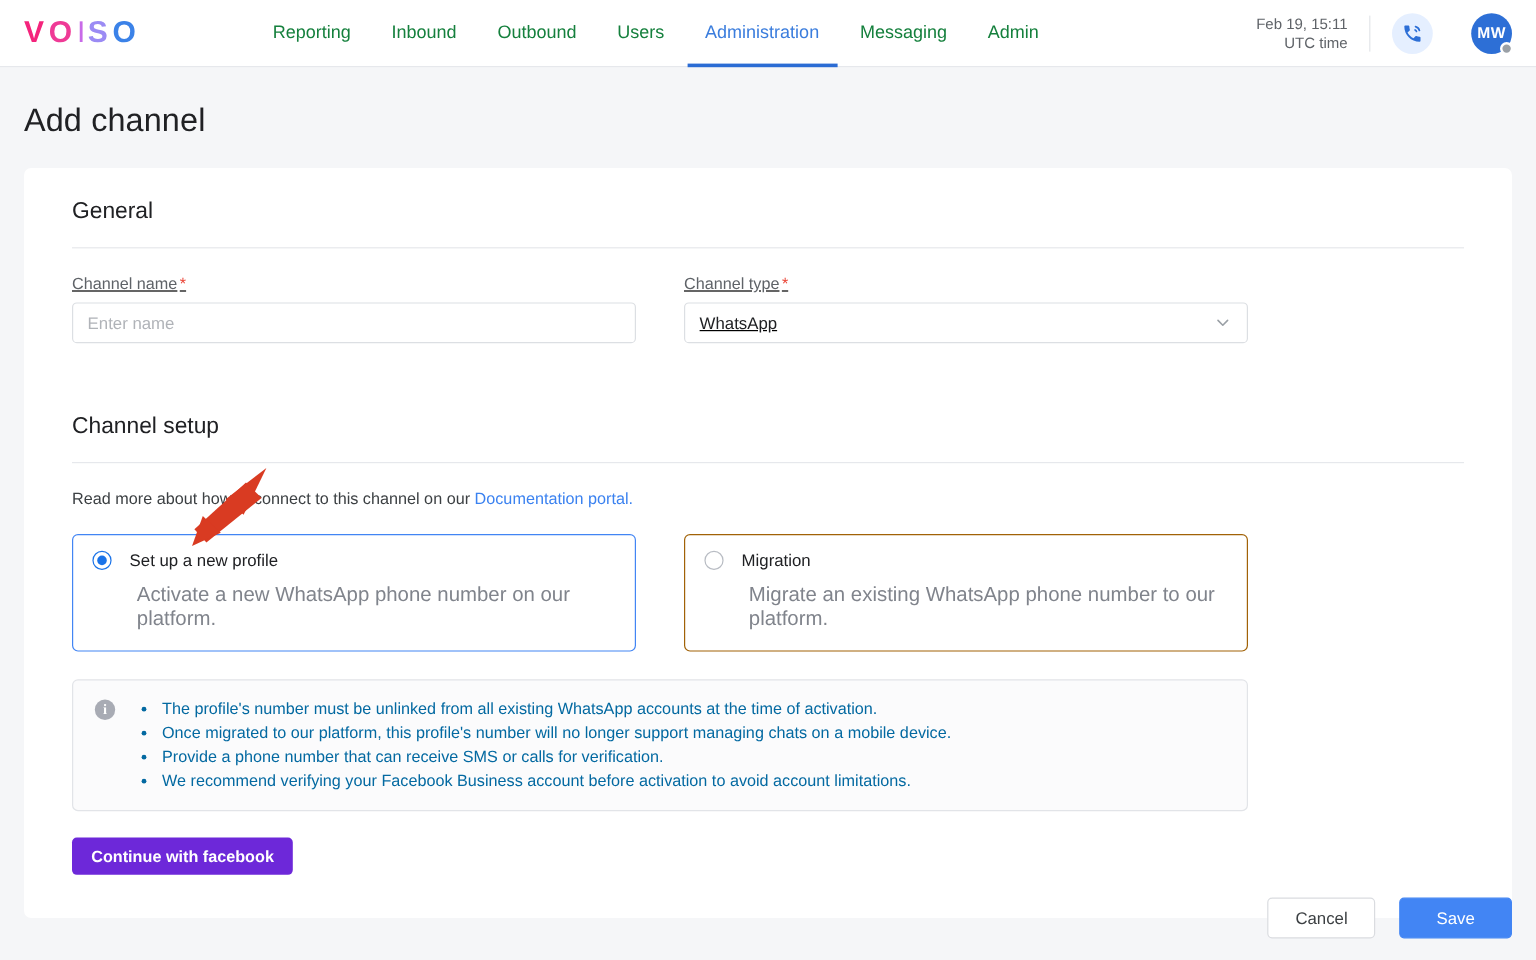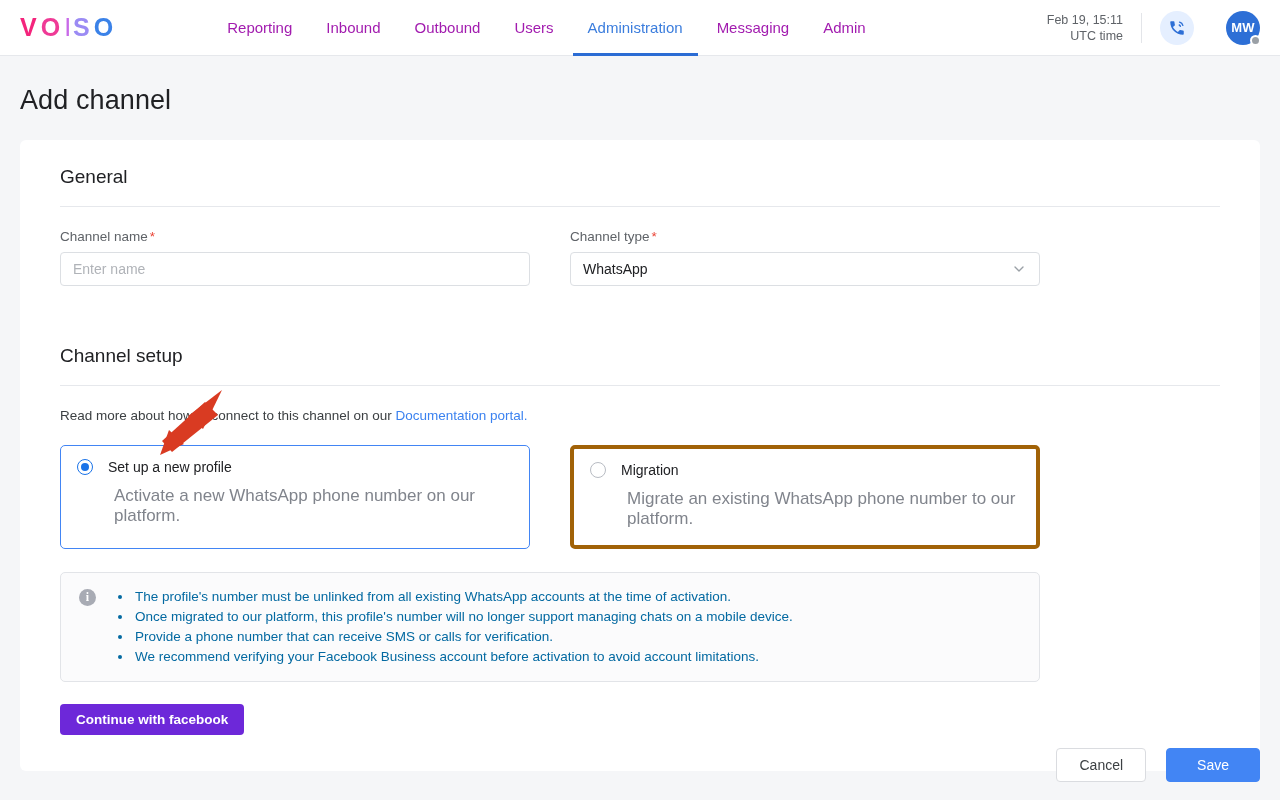--- a/index.html
+++ b/index.html
@@ -41,21 +41,21 @@
     height: 56px;
     margin-left: 93px;
   }
   .nav-item {
     position: relative;
     height: 56px;
     display: flex;
     align-items: center;
     padding: 0 17px;
     font-size: 15px;
-    color: #a21caf;
+    color: #15803d;
     cursor: pointer;
     white-space: nowrap;
   }
   .nav-item.active { color: #3b7ddd; }
   .nav-item.active::after {
     content: "";
     position: absolute;
     left: 2px; right: 2px; bottom: 0;
     height: 3px;
     background: #2b6cd4;
@@ -127,21 +127,21 @@
     font-weight: 400;
     color: #202124;
     padding: 4px 0 0 20px;
   }
   .hr {
     height: 1px;
     background: #e6e8ec;
     margin: 18px 20px 0 20px;
   }
 
-  .row { display: flex; padding: 0 20px; }
+  .row { display: flex; padding: 0 20px; text-decoration: underline; }
   .field { width: 470px; }
   .field + .field { margin-left: 40px; }
   .field-label {
     font-size: 13.5px;
     color: #5f6368;
     margin-bottom: 8px;
     display: block;
   }
   .req { color: #ea4335; margin-left: 2px; }
 
@@ -170,21 +170,21 @@
     font-size: 13.5px;
     color: #3c4043;
     padding: 0 20px;
   }
   .link { color: #3b82f0; text-decoration: none; cursor: pointer; }
 
   
   .opt-row { display: flex; padding: 0 20px; }
   .opt {
     width: 470px;
-    border: 4px solid #a16207;
+    border: 1px solid #a16207;
     border-radius: 5px;
     padding: 13px 16px 16px 16px;
     background: #fff;
     cursor: pointer;
   }
   .opt + .opt { margin-left: 40px; }
   .opt.selected { border: 1.5px solid #4285f4; }
   .opt-head { display: flex; align-items: center; }
   .radio {
     width: 16px; height: 16px;

